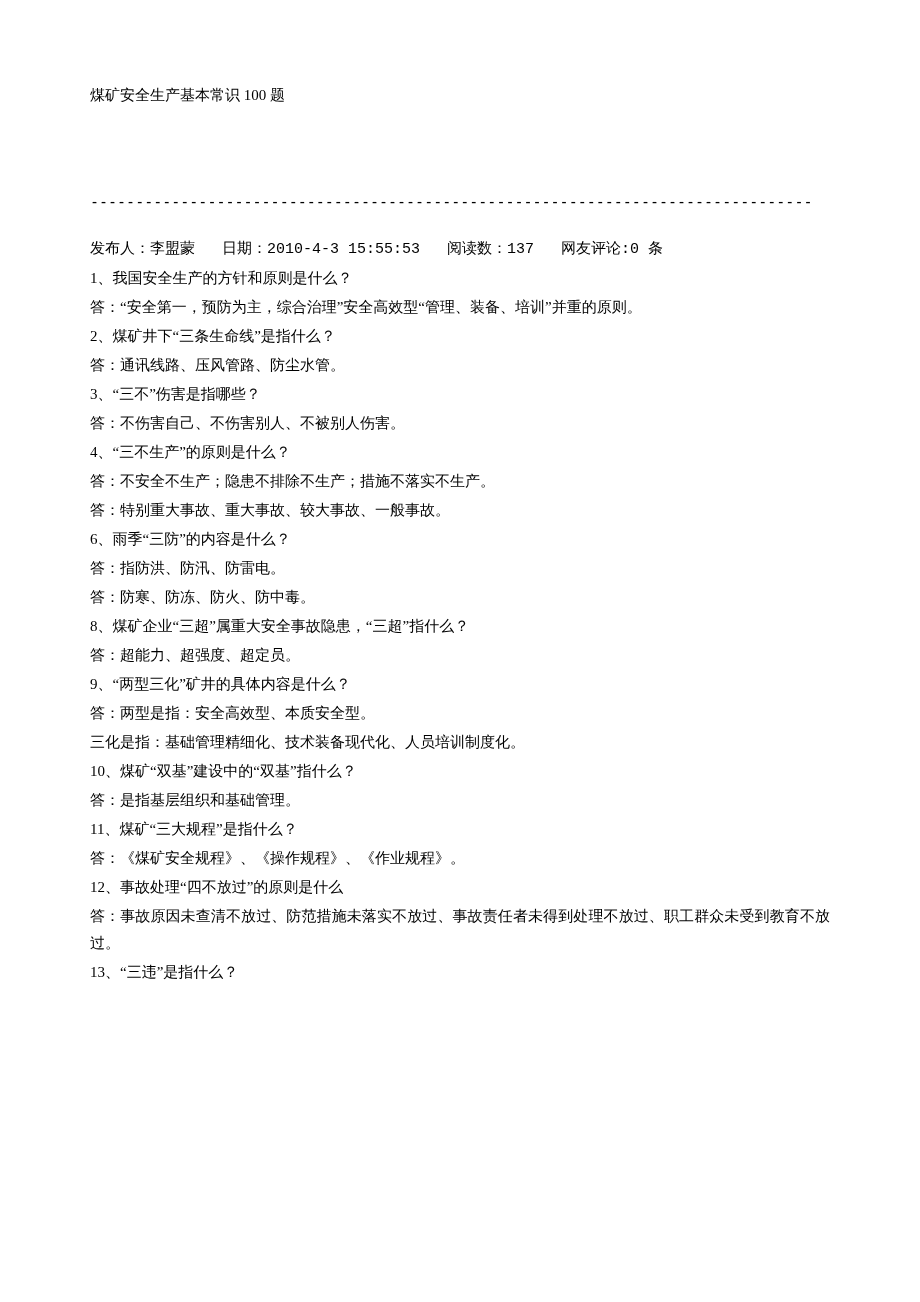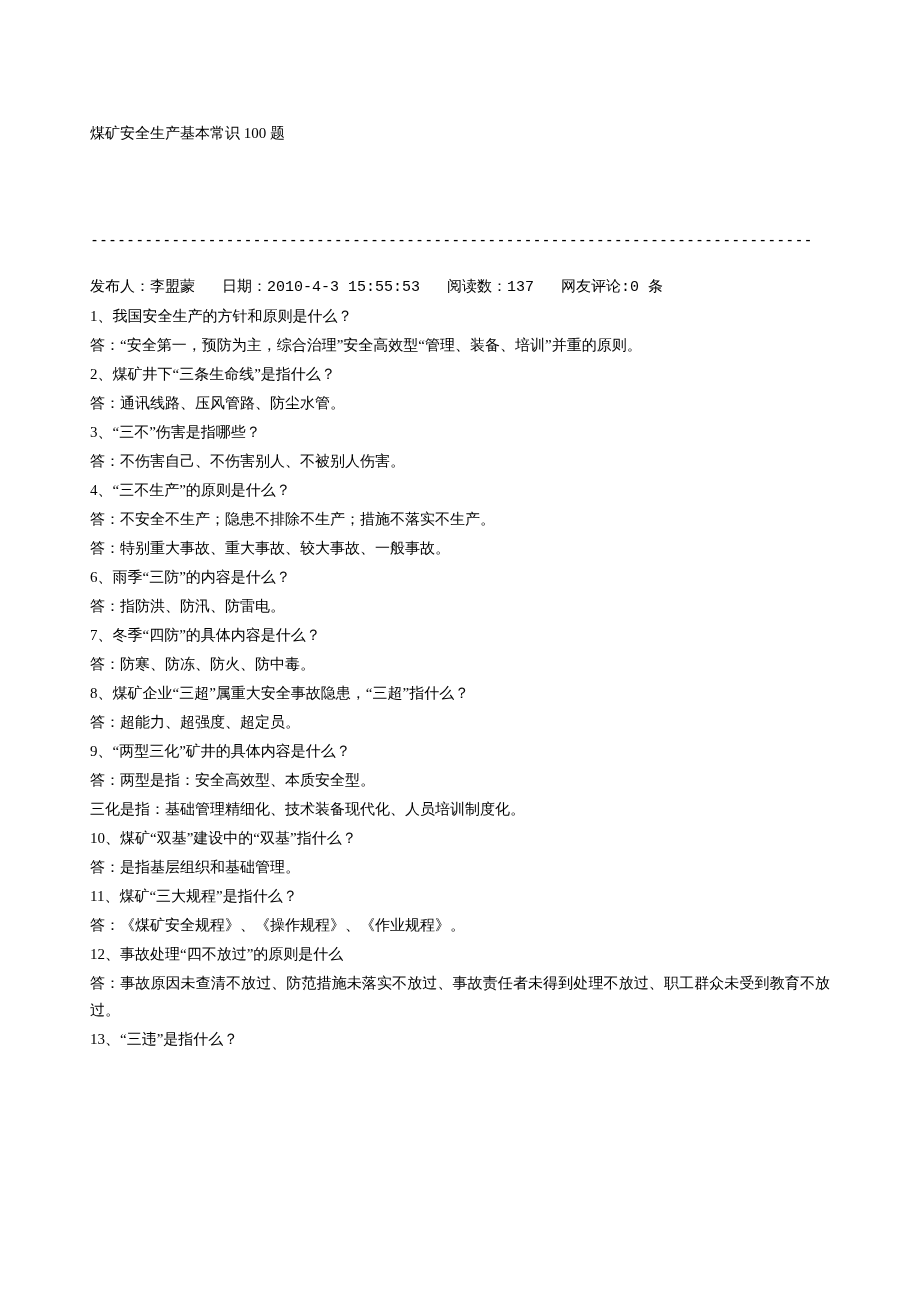--- a/index.html
+++ b/index.html
@@ -6,21 +6,21 @@
       font-family: "SimSun", "宋体", serif;
       background: #fff;
       margin: 0;
       padding: 0;
       width: 920px;
       font-size: 15px;
       color: #000;
       line-height: 1.8;
     }
     .page {
-      padding: 120px 90px 60px 90px;
+      padding: 82px 90px 60px 90px;
     }
     .title-block {
       margin-bottom: 80px;
     }
     .divider {
       margin: 20px 0 20px 0;
       font-family: monospace;
       letter-spacing: 0;
       white-space: nowrap;
       overflow: hidden;
@@ -57,21 +57,20 @@
       <p>答：“安全第一，预防为主，综合治理”安全高效型“管理、装备、培训”并重的原则。</p>
       <p>2、煤矿井下“三条生命线”是指什么？</p>
       <p>答：通讯线路、压风管路、防尘水管。</p>
       <p>3、“三不”伤害是指哪些？</p>
       <p>答：不伤害自己、不伤害别人、不被别人伤害。</p>
       <p>4、“三不生产”的原则是什么？</p>
       <p>答：不安全不生产；隐患不排除不生产；措施不落实不生产。</p>
       <p>答：特别重大事故、重大事故、较大事故、一般事故。</p>
       <p>6、雨季“三防”的内容是什么？</p>
       <p>答：指防洪、防汛、防雷电。</p>
-      <p>7、冬季“四防”的具体内容是什么？</p>
       <p>答：防寒、防冻、防火、防中毒。</p>
       <p>8、煤矿企业“三超”属重大安全事故隐患，“三超”指什么？</p>
       <p>答：超能力、超强度、超定员。</p>
       <p>9、“两型三化”矿井的具体内容是什么？</p>
       <p>答：两型是指：安全高效型、本质安全型。</p>
       <p>三化是指：基础管理精细化、技术装备现代化、人员培训制度化。</p>
       <p>10、煤矿“双基”建设中的“双基”指什么？</p>
       <p>答：是指基层组织和基础管理。</p>
       <p>11、煤矿“三大规程”是指什么？</p>
       <p>答：《煤矿安全规程》、《操作规程》、《作业规程》。</p>

